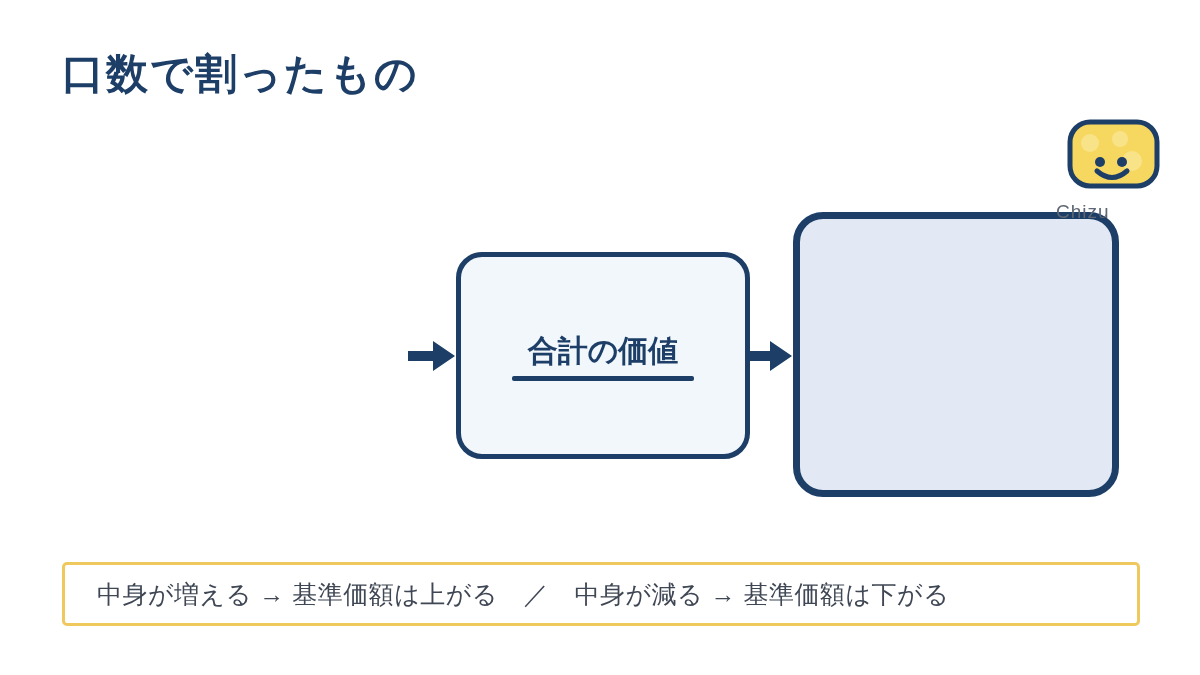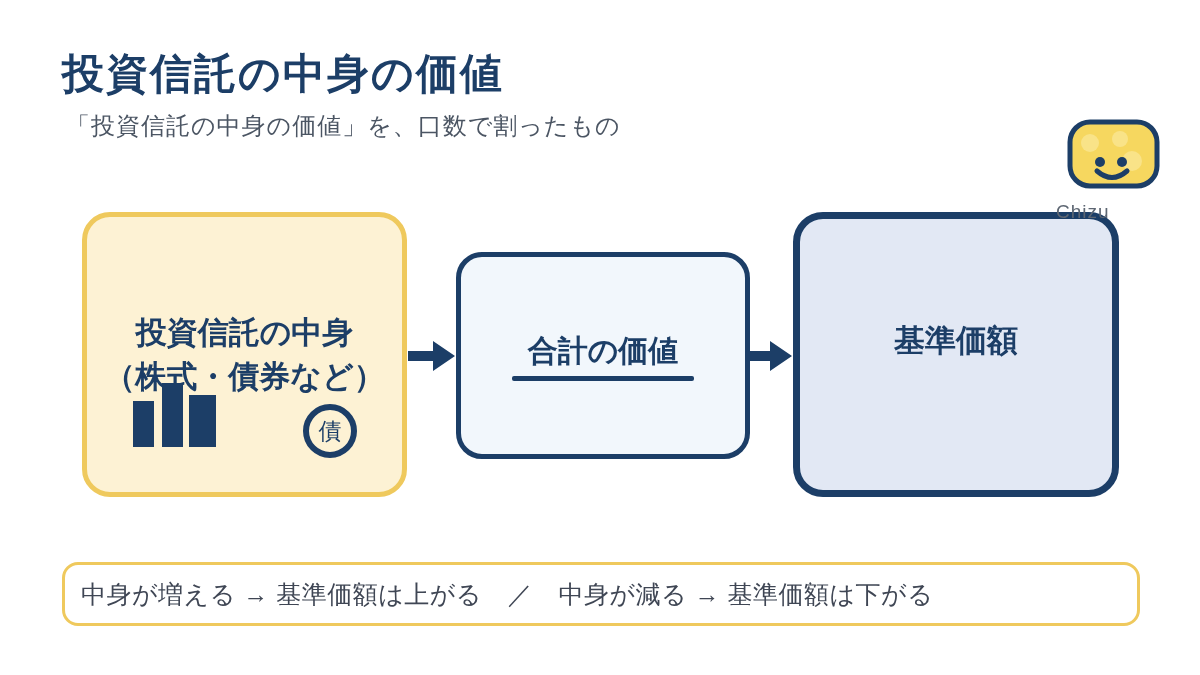--- a/index.html
+++ b/index.html
@@ -79,75 +79,59 @@
   }
   .frac-bar{width:182px;height:5px;background:var(--navy);border-radius:2px;}
 
   .arrow{position:absolute;width:48px;height:40px;}
   .arrow-1{left:408px;top:336px;}
   .arrow-2{left:745px;top:336px;}
   .arrow-shape{fill:var(--navy);}
 
   .note{
     position:absolute;left:62px;top:562px;width:1078px;height:64px;
-    background:#ffffff;border:3px solid var(--yellow);border-radius:16px;
-    display:flex;align-items:center;padding-left:16px;
+    background:#ffffff;border:3px solid var(--yellow);border-radius:5px;
+    display:flex;align-items:center;padding-left:32px;
   }
   .note-text{font-size:25px;color:var(--note-gray);letter-spacing:0.5px;}
 </style>
 </head>
 <body>
 
 <div class="stage">
 
-  <h1 class="page-title">投資信託の中身の価値</h1>
-  <p class="page-subtitle">「投資信託の中身の価値」を、口数で割ったもの</p>
+  <h1 class="page-title">口数で割ったもの</h1>
 
   <svg class="mascot" viewBox="0 0 93 72" aria-hidden="true">
     <rect class="mascot-body" x="3" y="4" width="87" height="64" rx="20"></rect>
     <circle class="mascot-spot" cx="23" cy="25" r="9"></circle>
     <circle class="mascot-spot" cx="53" cy="21" r="8"></circle>
     <circle class="mascot-spot" cx="65" cy="43" r="10"></circle>
     <circle class="mascot-eye" cx="33" cy="44" r="5"></circle>
     <circle class="mascot-eye" cx="55" cy="44" r="5"></circle>
     <path class="mascot-mouth" d="M30,53 Q45,66 60,53"></path>
   </svg>
   <div class="mascot-name">Chizu</div>
 
-  <div class="box box-fund">
-    <div class="box-label">
-      <span>投資信託の中身</span>
-      <span>（株式・債券など）</span>
-    </div>
-    <svg class="bars-icon" width="85" height="64" viewBox="0 0 85 64" aria-hidden="true">
-      <rect class="bar" x="0" y="18" width="21" height="46"></rect>
-      <rect class="bar" x="29" y="0" width="21" height="64"></rect>
-      <rect class="bar" x="56" y="12" width="27" height="52"></rect>
-    </svg>
-    <div class="bond-circle">
-      <span>債</span>
-    </div>
-  </div>
 
   <svg class="arrow arrow-1" viewBox="0 0 48 40" aria-hidden="true">
     <polygon class="arrow-shape" points="0,15 25,15 25,5 47,20 25,35 25,25 0,25"></polygon>
   </svg>
 
   <div class="box box-formula">
     <div class="frac-num">合計の価値</div>
     <div class="frac-bar"></div>
   </div>
 
   <svg class="arrow arrow-2" viewBox="0 0 48 40" aria-hidden="true">
     <polygon class="arrow-shape" points="0,15 25,15 25,5 47,20 25,35 25,25 0,25"></polygon>
   </svg>
 
   <div class="box box-nav">
     <div class="box-label">
-      <span>基準価額</span>
     </div>
   </div>
 
   <div class="note">
     <span class="note-text">中身が増える → 基準価額は上がる　／　中身が減る → 基準価額は下がる</span>
   </div>
 
 </div>
 
 </body></html>

